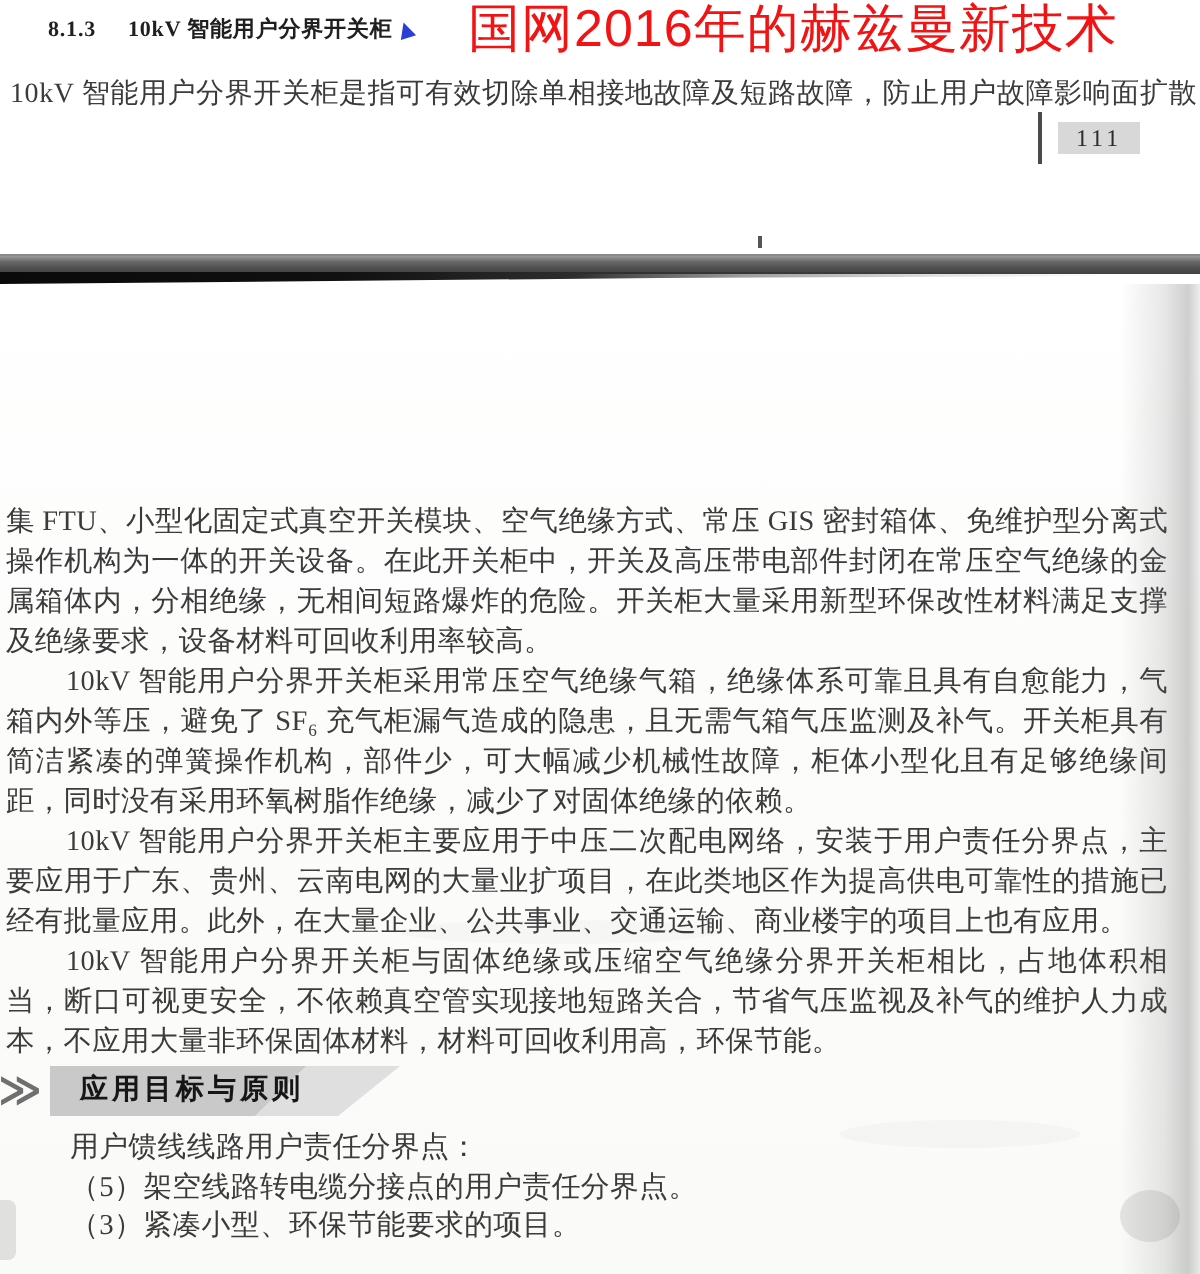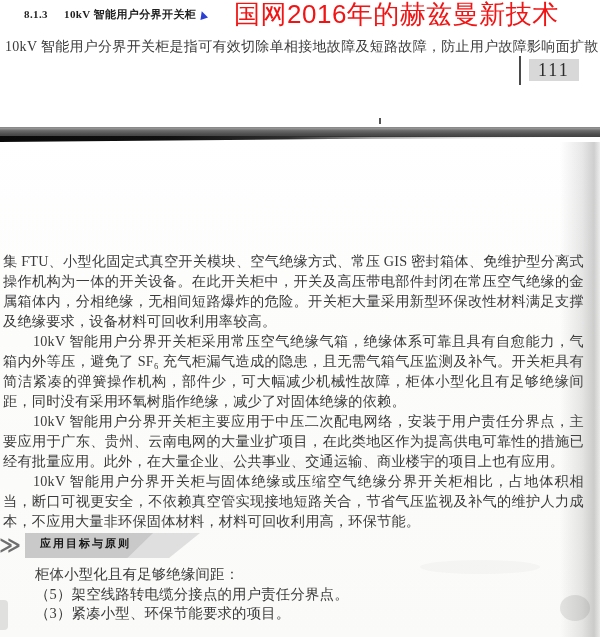--- a/index.html
+++ b/index.html
@@ -34,21 +34,21 @@
   .intro{
     position:absolute;top:38px;left:5px;width:592px;z-index:3;
     font-size:14px;color:#3b3b3b;letter-spacing:.3px;white-space:nowrap;
     filter:blur(.2px);
   }
   .pagenum-wrap{
     position:absolute;top:56px;left:519px;z-index:3;
     border-left:2px solid #4a4a4a;padding:4px 0 4px 8px;
   }
   .pagenum{
-    background:#d8d8d8;color:#2c2c2c;font-size:18px;letter-spacing:2px;
+    background:#d8d8d8;color:#2c2c2c;font-size:12px;letter-spacing:2px;
     padding:1px 9px;filter:blur(.2px);
   }
   
   .seam{
     position:absolute;top:127px;left:0;width:600px;height:9px;z-index:2;
     background:linear-gradient(180deg,#9c9c9c 0%,#6a6a6a 30%,#4d4d4d 70%,#414141 100%);
     border-top:1px solid #8a8a8a;
   }
   .seam-shadow{
     position:absolute;top:136px;left:0;width:600px;height:6px;z-index:2;
@@ -82,21 +82,21 @@
     position:absolute;left:28px;top:0;width:172px;height:25px;background:#dfdfdf;
     clip-path:polygon(0 0,100% 0,82% 100%,0 100%);
   }
   .banner-bg{
     position:absolute;left:25px;top:0;width:128px;height:25px;background:#c9c9c9;
     clip-path:polygon(0 0,100% 0,80% 100%,0 100%);
   }
   .banner-label{
     position:absolute;left:40px;top:3px;z-index:1;
     font-family:"Liberation Sans","DejaVu Sans",sans-serif;
-    font-weight:bold;font-size:11px;color:#161616;letter-spacing:2px;
+    font-weight:bold;font-size:14px;color:#161616;letter-spacing:2px;
     filter:blur(.2px);white-space:nowrap;
   }
   
   .apply{
     position:absolute;top:565px;left:35px;width:540px;z-index:3;
     font-size:14.4px;line-height:19.5px;color:#3b3b3b;letter-spacing:.2px;
     filter:blur(.2px);
   }
   .apply div{white-space:nowrap;}
   
@@ -139,21 +139,21 @@
   </div>
 
   <div class="banner">
     <span class="chevrons">≫</span>
     <div class="banner-wedge"></div>
     <div class="banner-bg"></div>
     <span class="banner-label">应用目标与原则</span>
   </div>
 
   <div class="apply">
-    <div>柜体小型化且有足够绝缘间距：</div>
+    <div>用户馈线线路用户责任分界点：</div>
     <div>（5）架空线路转电缆分接点的用户责任分界点。</div>
     <div>（3）紧凑小型、环保节能要求的项目。</div>
   </div>
 
   <div class="noise n1"></div>
   <div class="noise n2"></div>
   <div class="noise n3"></div>
   <div class="noise n4"></div>
 
 </div>

